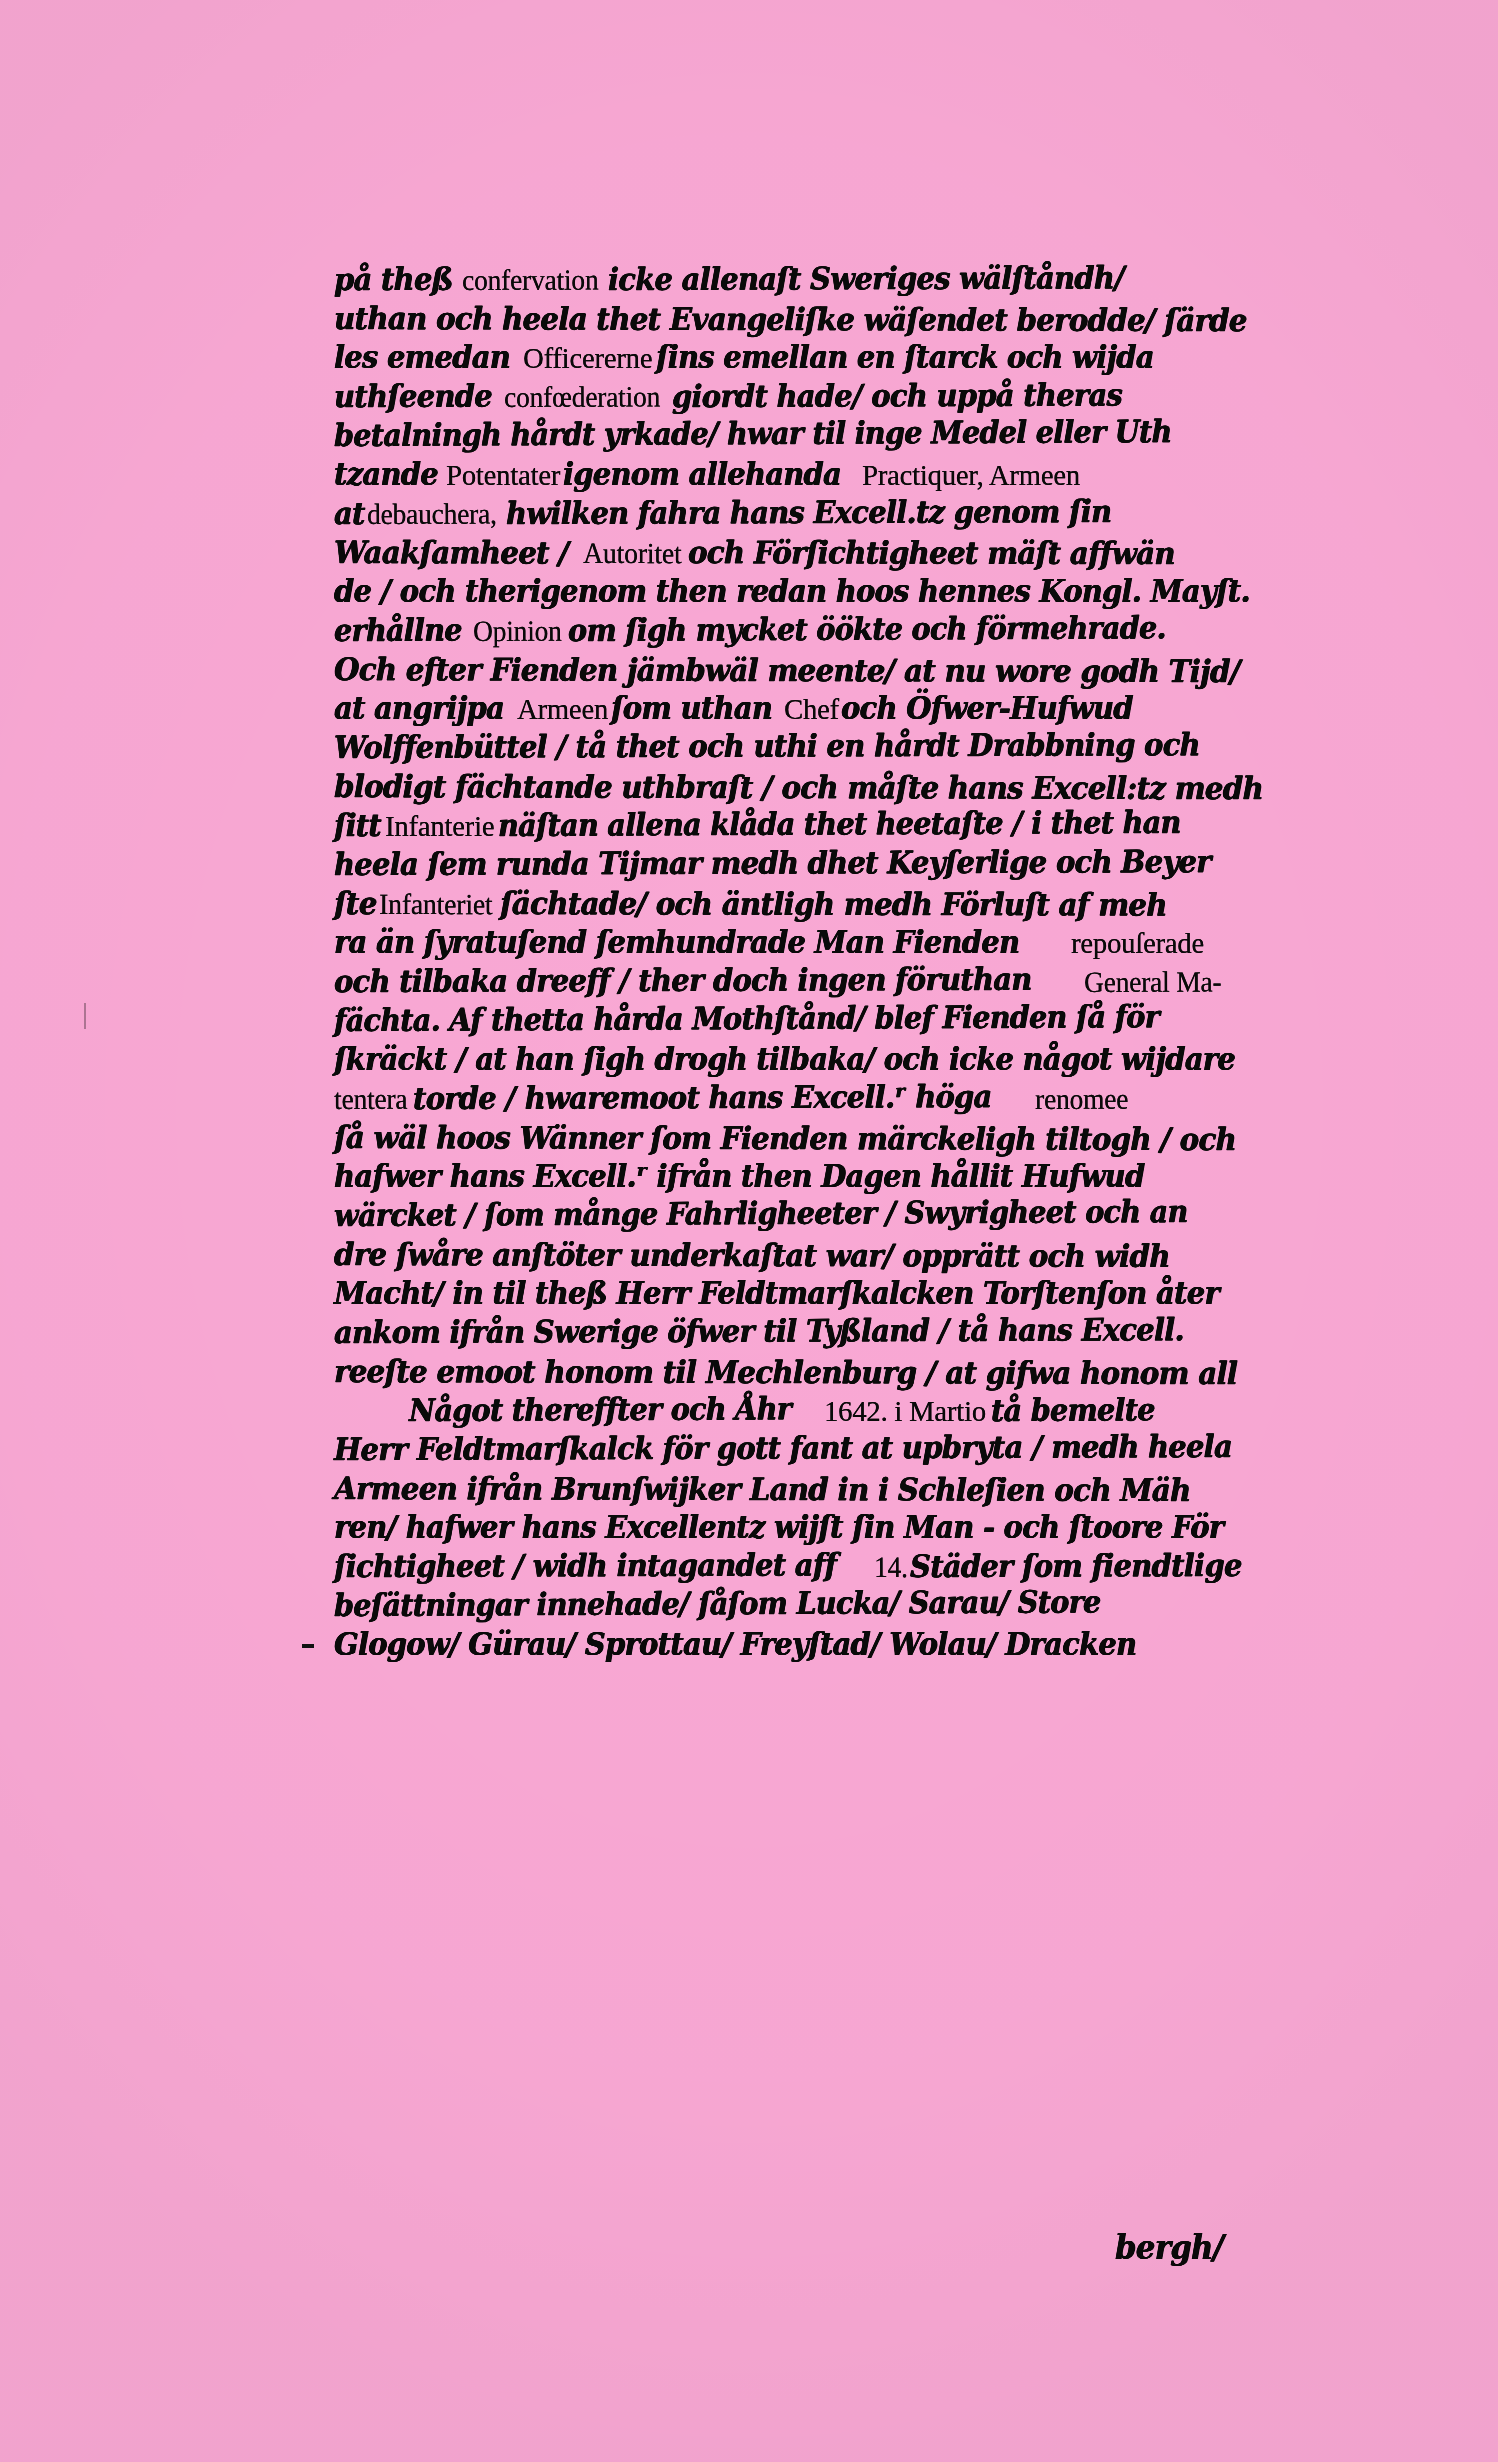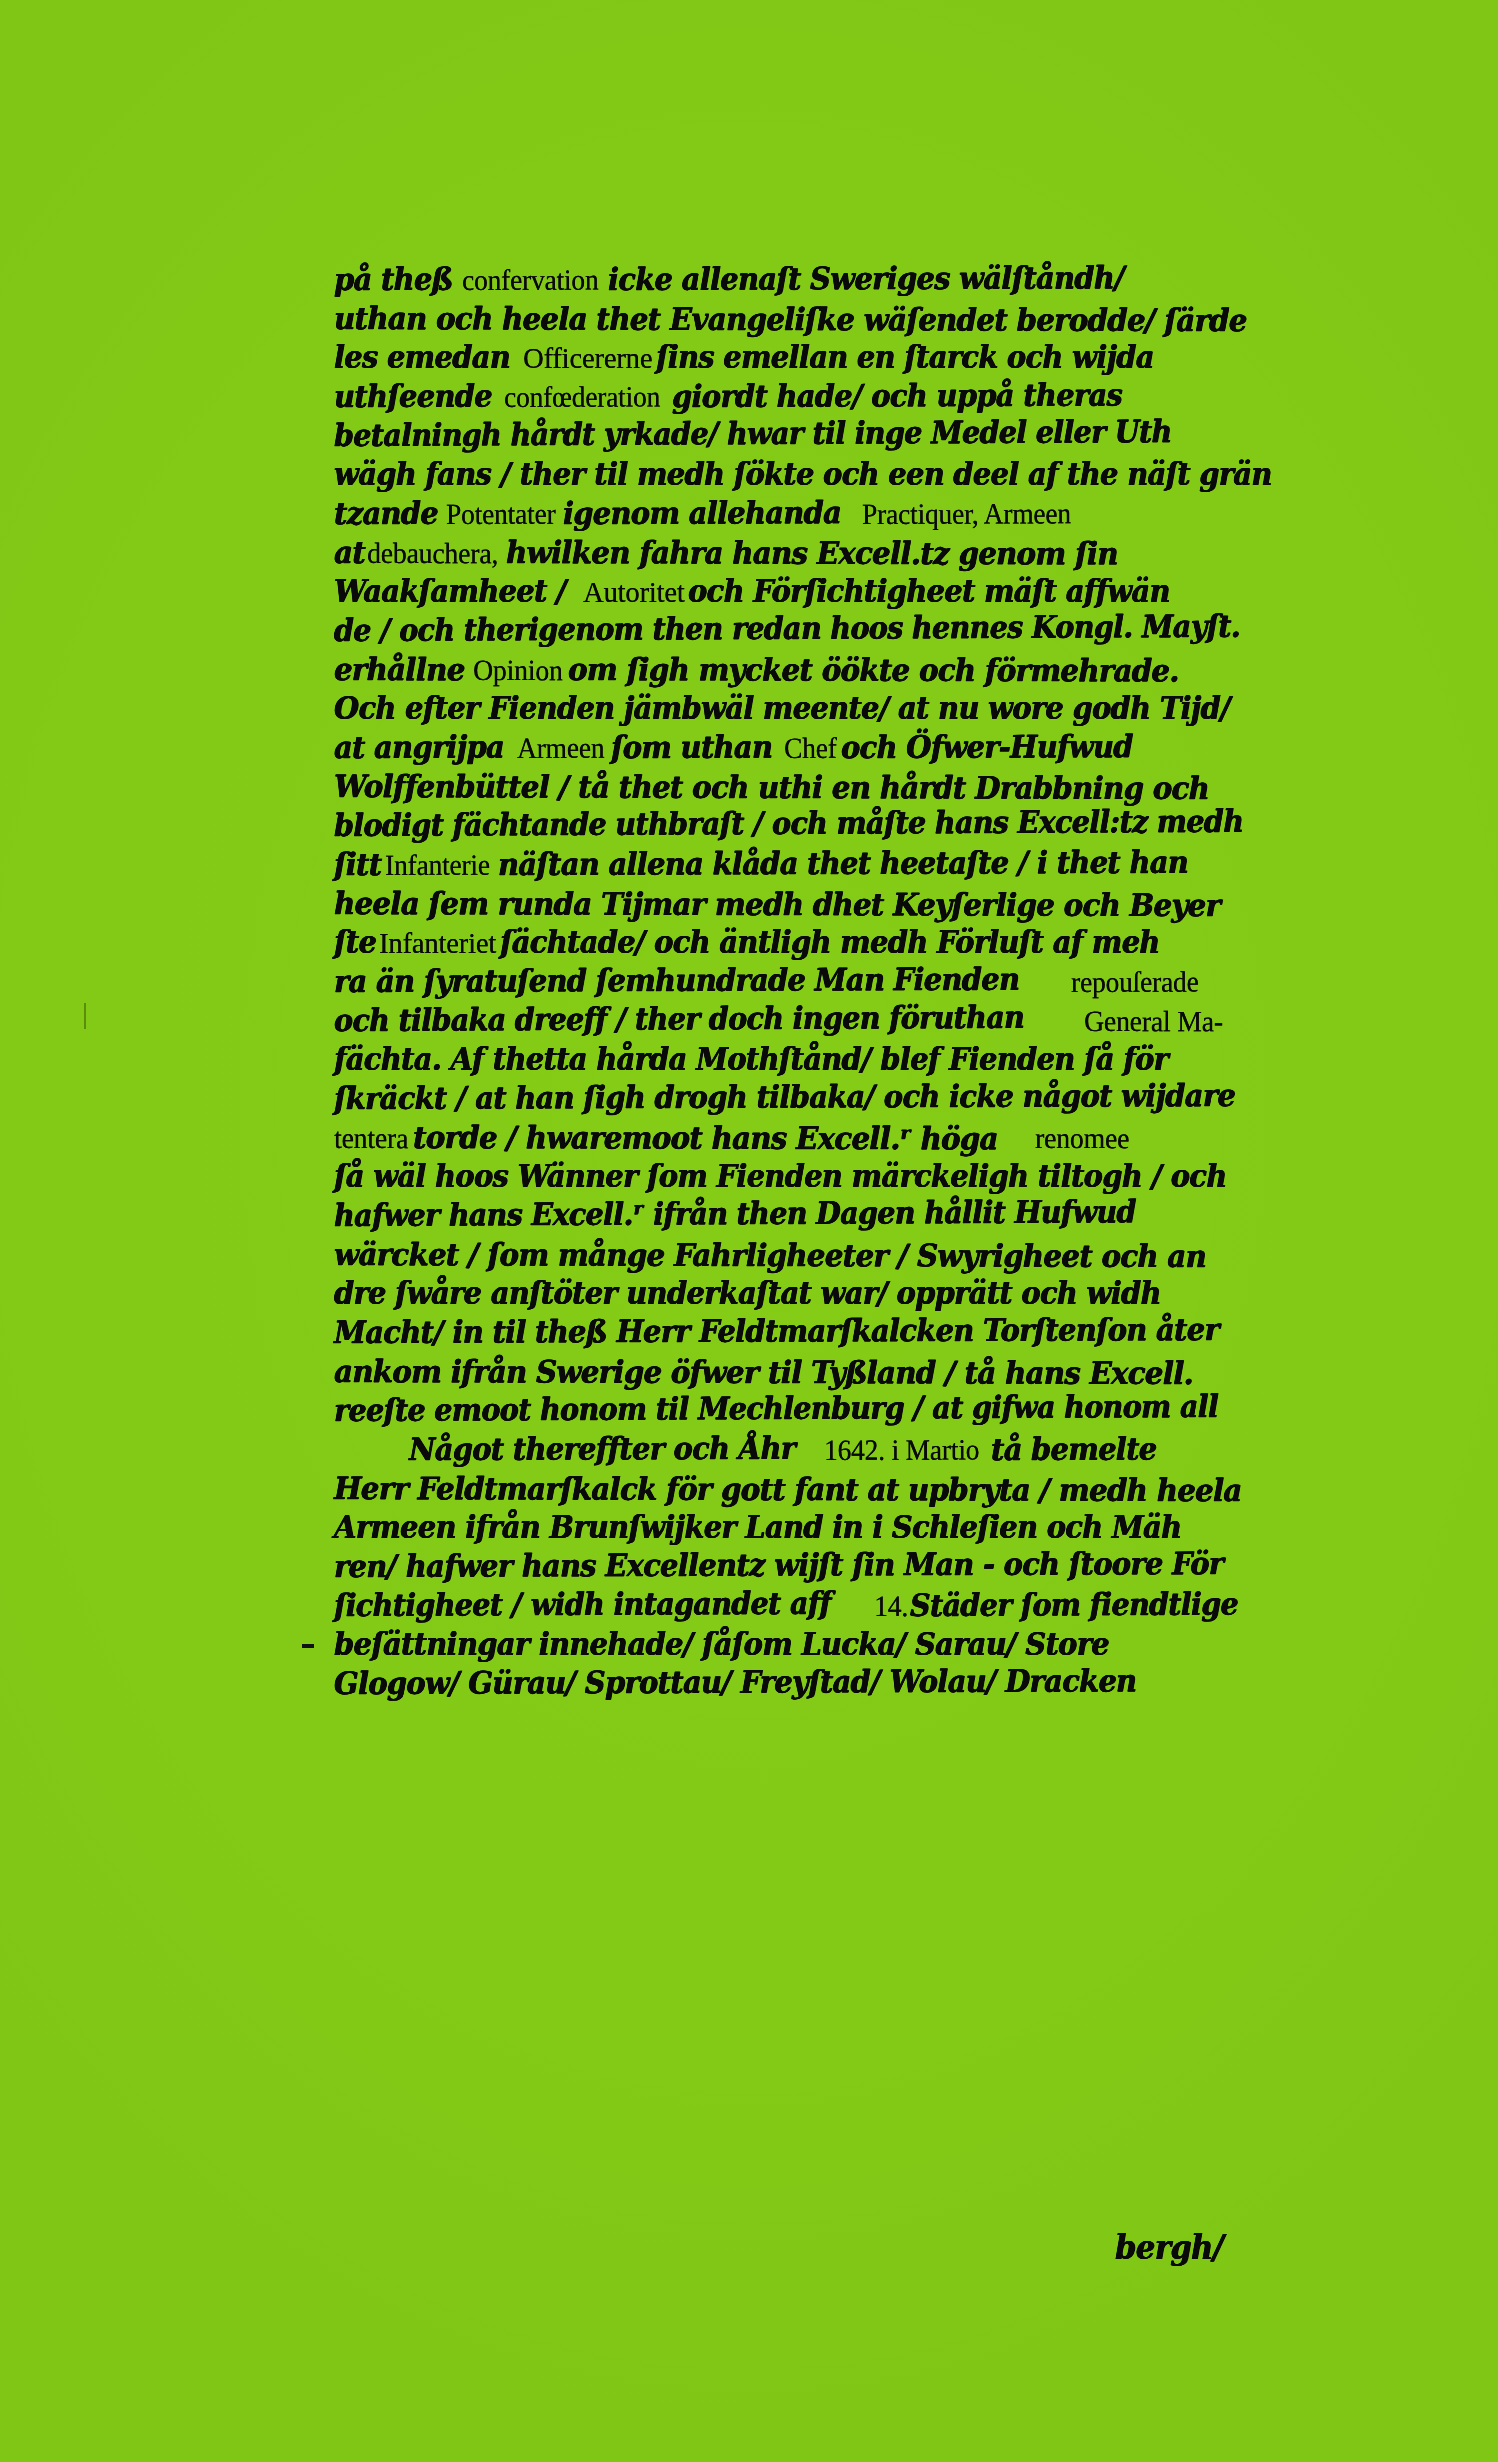--- a/index.html
+++ b/index.html
@@ -9,21 +9,21 @@
     background: #ffffff;
   }
   body {
     font-family: "DejaVu Serif", serif;
   }
 
   #page {
     position: relative;
     width: 1499px;
     height: 2462px;
-    background: #84cc16;
+    background: #f9a8d4;
     overflow: hidden;
   }
 
   
   #paper-texture {
     position: absolute;
     inset: 0;
     background:
       radial-gradient(ellipse 70% 55% at 50% 45%, rgba(0,0,0,0.0) 0%, rgba(0,0,0,0.012) 72%, rgba(0,0,0,0.03) 100%);
     pointer-events: none;
@@ -119,21 +119,20 @@
   <div id="paper-texture"></div>
 
   <div id="scan-speck"></div>
 
   <div id="text-block">
       <div class="line"><span class="fr">på theß </span><span class="ant">confervation </span><span class="fr">icke allenaſt Sweriges wälſtåndh/</span></div>
       <div class="line"><span class="fr">uthan och heela thet Evangeliſke wäſendet berodde/  ſärde</span></div>
       <div class="line"><span class="fr">les emedan </span><span class="ant">Officererne </span><span class="fr">ſins  emellan en  ſtarck och wijda</span></div>
       <div class="line"><span class="fr">uthſeende </span><span class="ant">confœderation </span><span class="fr">giordt hade/   och  uppå theras</span></div>
       <div class="line"><span class="fr">betalningh hårdt yrkade/   hwar til  inge Medel eller Uth</span></div>
-      <div class="line"><span class="fr">wägh fans / ther til medh ſökte och een deel af the näſt grän</span></div>
       <div class="line"><span class="fr">tzande </span><span class="ant">Potentater </span><span class="fr">igenom allehanda </span><span class="ant">Practiquer, Armeen</span></div>
       <div class="line"><span class="fr">at </span><span class="ant">debauchera, </span><span class="fr">hwilken  fahra  hans  Excell.tz genom ſin</span></div>
       <div class="line"><span class="fr">Waakſamheet / </span><span class="ant">Autoritet </span><span class="fr">och Förſichtigheet mäſt affwän</span></div>
       <div class="line"><span class="fr">de / och therigenom then redan hoos hennes Kongl. Mayſt.</span></div>
       <div class="line"><span class="fr">erhållne </span><span class="ant">Opinion </span><span class="fr">om ſigh mycket öökte   och   förmehrade.</span></div>
       <div class="line"><span class="fr">Och efter Fienden jämbwäl meente/ at nu wore godh Tijd/</span></div>
       <div class="line"><span class="fr">at angrijpa </span><span class="ant">Armeen </span><span class="fr">ſom uthan </span><span class="ant">Chef </span><span class="fr">och Öfwer-Hufwud</span></div>
       <div class="line"><span class="fr">Wolffenbüttel / tå thet och uthi en hårdt Drabbning och</span></div>
       <div class="line"><span class="fr">blodigt fächtande uthbraſt / och måſte hans  Excell:tz medh</span></div>
       <div class="line"><span class="fr">ſitt </span><span class="ant">Infanterie </span><span class="fr">näſtan allena klåda thet heetaſte /  i thet han</span></div>

